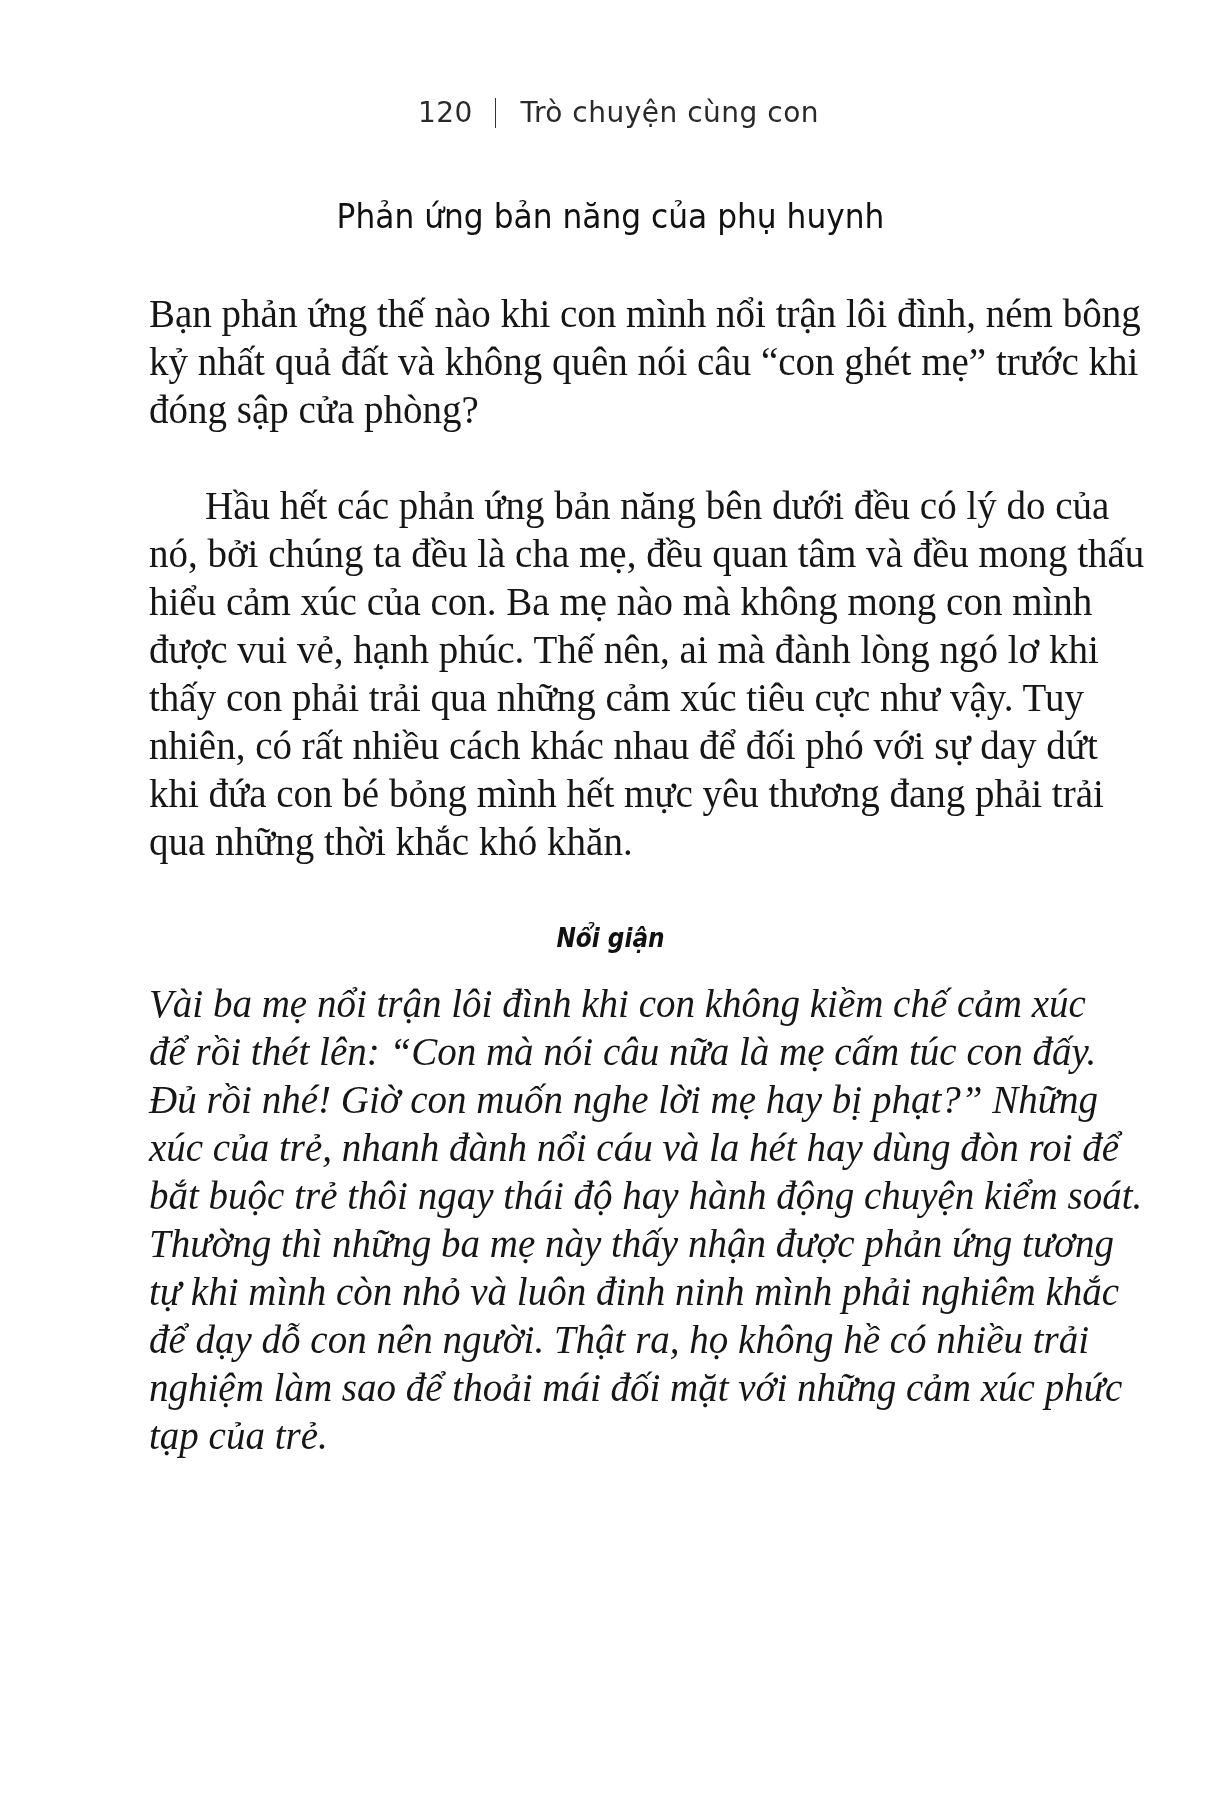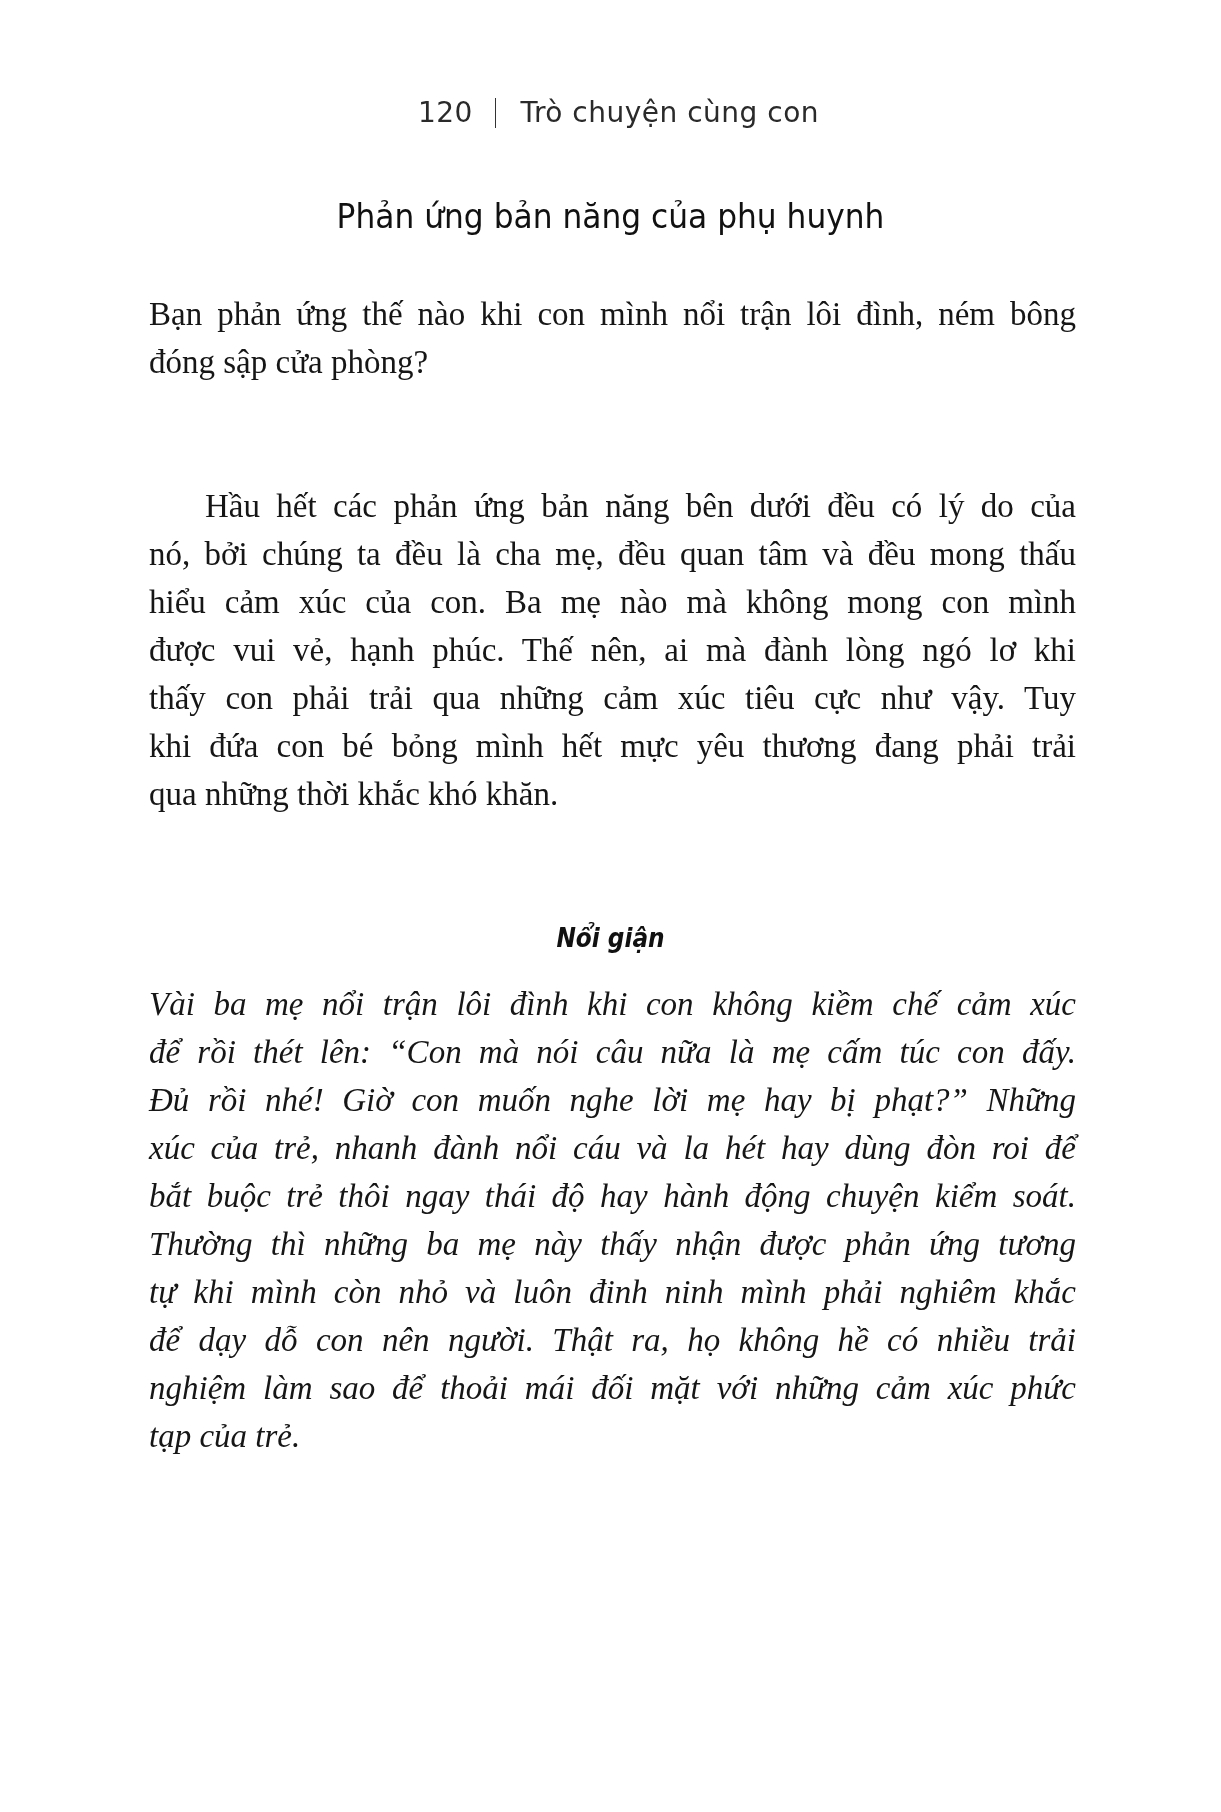--- a/index.html
+++ b/index.html
@@ -12,21 +12,21 @@
   }
   .running-head .pg { margin-right: 22px; }
   .running-head .sep { width: 1.5px; height: 30px; background: #333; margin-right: 24px; }
   .chapter-title {
     position: absolute; top: 196px; left: 0; width: 1221px; text-align: center;
     font-family: "DejaVu Sans", sans-serif; font-size: 34px; color: #111;
     transform: scaleX(0.92); transform-origin: center;
   }
   .body {
     position: absolute; left: 149px; width: 927px;
-    font-family: "Liberation Serif", serif; font-size: 33px; color: #161616;
+    font-family: "Liberation Serif", serif; font-size: 39px; color: #161616;
   }
   .line {
     height: 48px; line-height: 48px; white-space: nowrap;
     text-align: justify; text-align-last: justify;
   }
   .line.last { text-align-last: left; }
   .line.indent { padding-left: 56px; }
   .para1 { top: 290px; }
   .para2 { top: 482px; }
   .para3 { top: 980px; font-style: italic; }
@@ -42,29 +42,31 @@
 <div class="running-head">
   <span class="pg">120</span>
   <span class="sep"></span>
   <span>Trò chuyện cùng con</span>
 </div>
 
 <div class="chapter-title">Phản ứng bản năng của phụ huynh</div>
 
 <div class="body para1">
   <div class="line">Bạn phản ứng thế nào khi con mình nổi trận lôi đình, ném bông</div>
+  <div class="line">kỷ nhất quả đất và không quên nói câu “con ghét mẹ” trước khi</div>
   <div class="line last">đóng sập cửa phòng?</div>
 </div>
 
 <div class="body para2">
   <div class="line indent">Hầu hết các phản ứng bản năng bên dưới đều có lý do của</div>
   <div class="line">nó, bởi chúng ta đều là cha mẹ, đều quan tâm và đều mong thấu</div>
   <div class="line">hiểu cảm xúc của con. Ba mẹ nào mà không mong con mình</div>
   <div class="line">được vui vẻ, hạnh phúc. Thế nên, ai mà đành lòng ngó lơ khi</div>
   <div class="line">thấy con phải trải qua những cảm xúc tiêu cực như vậy. Tuy</div>
+  <div class="line">nhiên, có rất nhiều cách khác nhau để đối phó với sự day dứt</div>
   <div class="line">khi đứa con bé bỏng mình hết mực yêu thương đang phải trải</div>
   <div class="line last">qua những thời khắc khó khăn.</div>
 </div>
 
 <div class="subhead">Nổi giận</div>
 
 <div class="body para3">
   <div class="line">Vài ba mẹ nổi trận lôi đình khi con không kiềm chế cảm xúc</div>
   <div class="line">để rồi thét lên: “Con mà nói câu nữa là mẹ cấm túc con đấy.</div>
   <div class="line">Đủ rồi nhé! Giờ con muốn nghe lời mẹ hay bị phạt?” Những</div>

